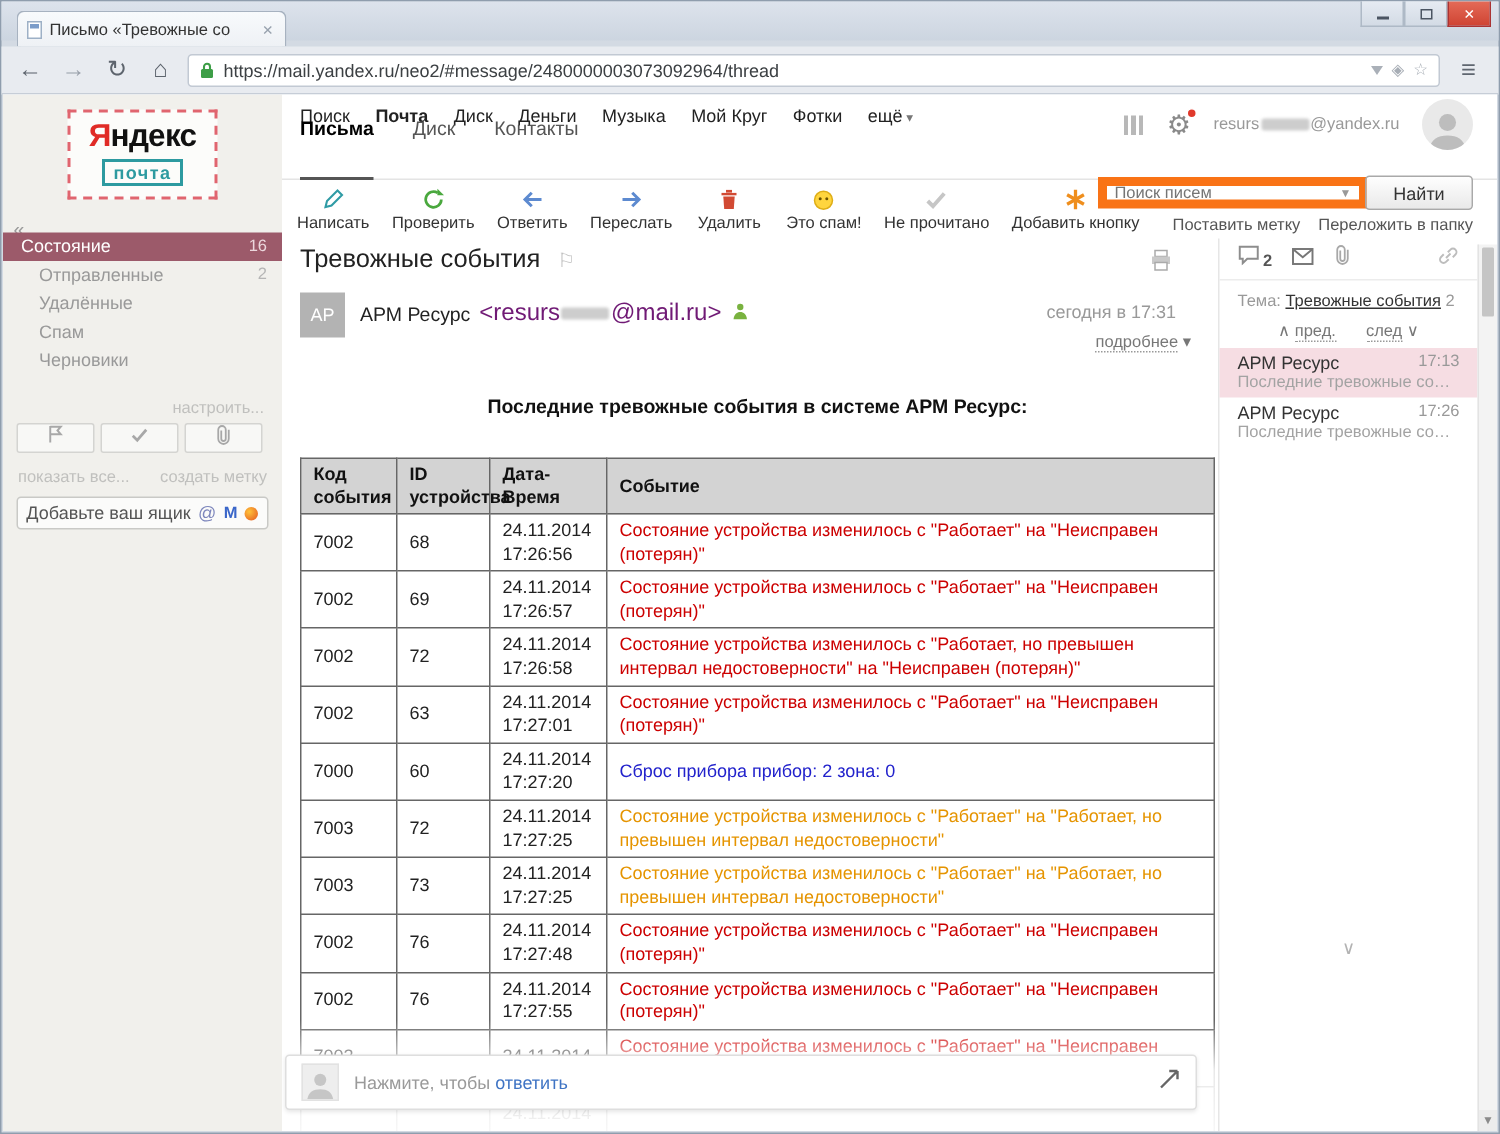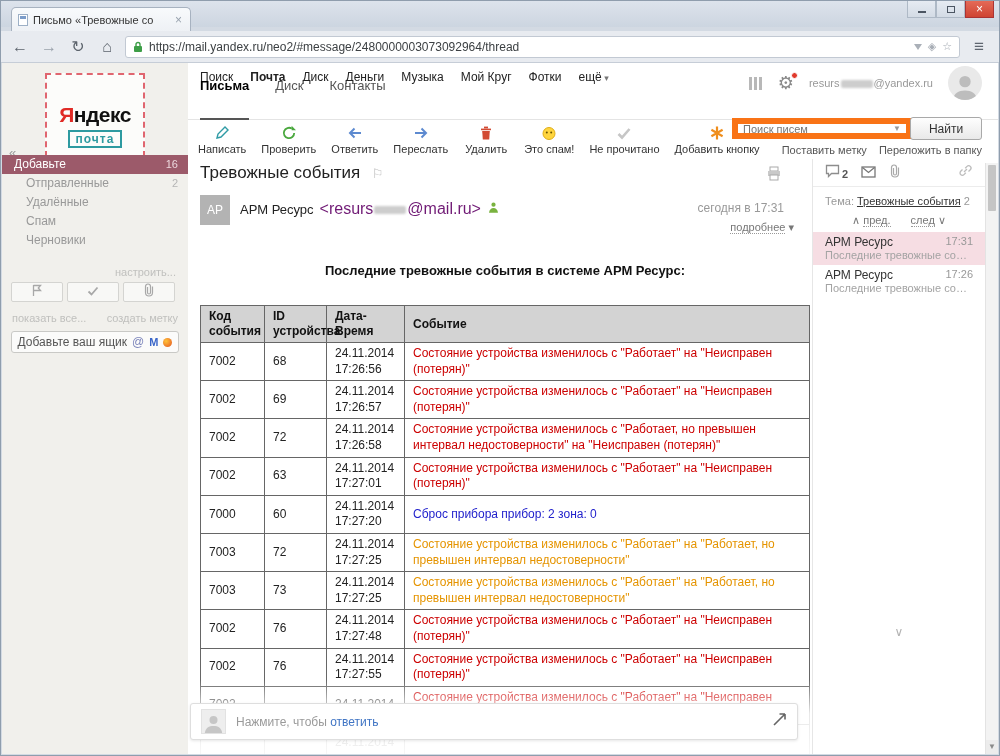--- a/index.html
+++ b/index.html
@@ -23,21 +23,21 @@
   .urlbar{flex:1;height:22px;background:#fff;border:1px solid #c2c9d3;border-radius:3px;display:flex;align-items:center;padding:0 7px;gap:6px;font-size:12px;color:#444;}
   .urlbar .url{flex:1;white-space:nowrap;overflow:hidden;color:#3c4043;}
   .ubi{color:#a7adb5;font-size:11px;flex:none;}
   .funnel{width:0;height:0;border-left:4px solid transparent;border-right:4px solid transparent;border-top:6px solid #aab0b8;flex:none;}
   .menu-btn{font-size:17px;color:#5f6670;width:24px;text-align:center;}
   
   .content{position:absolute;top:62px;left:1px;right:1px;bottom:1px;background:#fff;overflow:hidden;}
   
   .sidebar{position:absolute;left:0;top:0;width:186px;height:100%;background:#f1f0ec;}
   .logo-box{margin:10px auto 0;width:100px;border:2px dashed #e0656f;padding:4px 6px 7px;text-align:center;background:#fcfcfa;}
-  .brand{font-size:21px;font-weight:bold;color:#111;letter-spacing:-0.5px;margin-top:24px;}
+  .brand{font-size:21px;font-weight:bold;color:#111;letter-spacing:-0.5px;}
   .brand .ya{color:#e02b26;}
   .product{display:inline-block;border:2px solid #2d9aa0;color:#2d9aa0;font-size:12px;font-weight:bold;padding:0 6px;margin-top:3px;letter-spacing:1px;}
   .collapse{position:absolute;top:82px;left:7px;color:#9a9a9a;font-size:13px;}
   .folders{position:absolute;top:92px;left:0;right:0;}
   .folder{height:19px;line-height:19px;font-size:12px;color:#999;padding:0 10px 0 24px;}
   .folder .cnt{float:right;color:#b5b5b5;font-size:11px;}
   .folder.sel{background:#9c5a6a;color:#fff;padding-left:12px;}
   .folder.sel .cnt{color:#ecd7dd;}
   .configure{position:absolute;top:203px;right:12px;font-size:11px;color:#c0c0be;}
   .filters{position:absolute;top:219px;left:9px;display:flex;gap:4px;}
@@ -160,21 +160,21 @@
 
   <div class="content">
 
     <aside class="sidebar">
       <div class="logo-box">
         <div class="brand"><span class="ya">Я</span><span>ндекс</span></div>
         <div class="product">почта</div>
       </div>
       <div class="collapse">«</div>
       <div class="folders">
-          <div class="folder sel"><span class="cnt">16</span><span class="fname">Добавьте</span></div>
+          <div class="folder sel"><span class="cnt">16</span><span class="fname">Состояние</span></div>
           <div class="folder"><span class="cnt">2</span><span class="fname">Отправленные</span></div>
           <div class="folder"><span class="cnt"></span><span class="fname">Удалённые</span></div>
           <div class="folder"><span class="cnt"></span><span class="fname">Спам</span></div>
           <div class="folder"><span class="cnt"></span><span class="fname">Черновики</span></div>
         </div>
       <div class="configure">настроить...</div>
       <div class="filters">
           <span class="filterbtn">
             <span><svg width="12" height="13" viewBox="0 0 12 13">
                 <path d="M2.5 1v11M2.5 1.5h7L7.3 4l2.2 2.5h-7" fill="none" stroke="#a8a8a8" stroke-width="1.3"></path>
@@ -478,21 +478,21 @@
         <span>Тема:</span><a class="t-subj">Тревожные события</a><span>2</span>
       </div>
       <div class="t-nav">
         <span>∧ <i>пред.</i></span>
         <span><i>след</i> ∨</span>
       </div>
       <div class="t-list">
           <div class="t-item sel">
             <div class="row1">
               <span class="snd">АРМ Ресурс</span>
-              <span class="time">17:31</span>
+              <span class="time">17:13</span>
             </div>
             <div class="preview">Последние тревожные событи...</div>
           </div>
           <div class="t-item">
             <div class="row1">
               <span class="snd">АРМ Ресурс</span>
               <span class="time">17:26</span>
             </div>
             <div class="preview">Последние тревожные событи...</div>
           </div>

